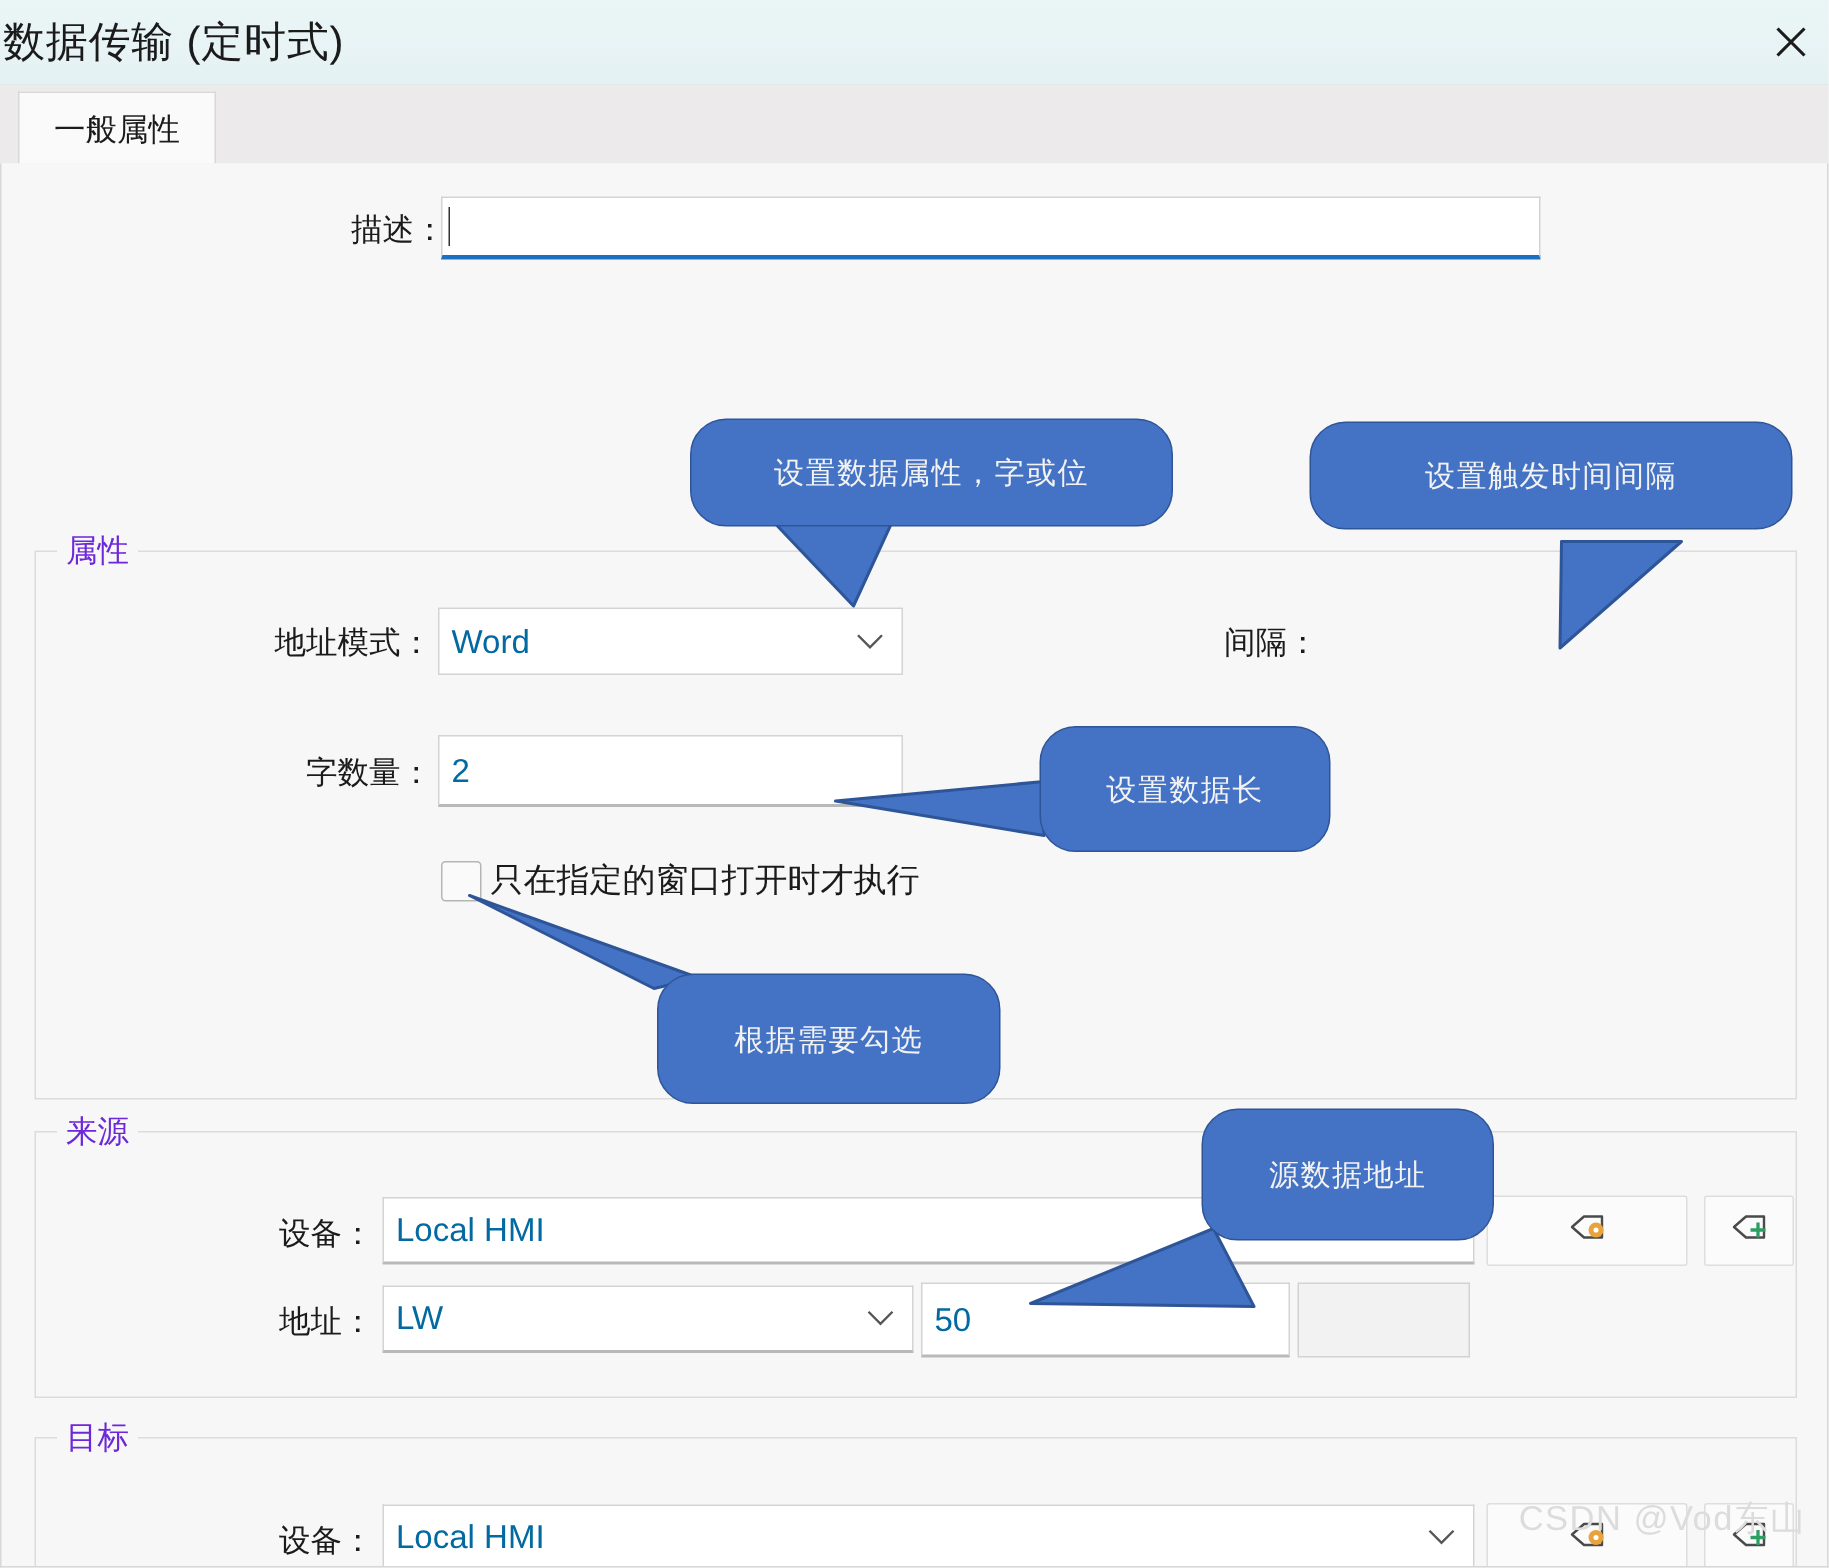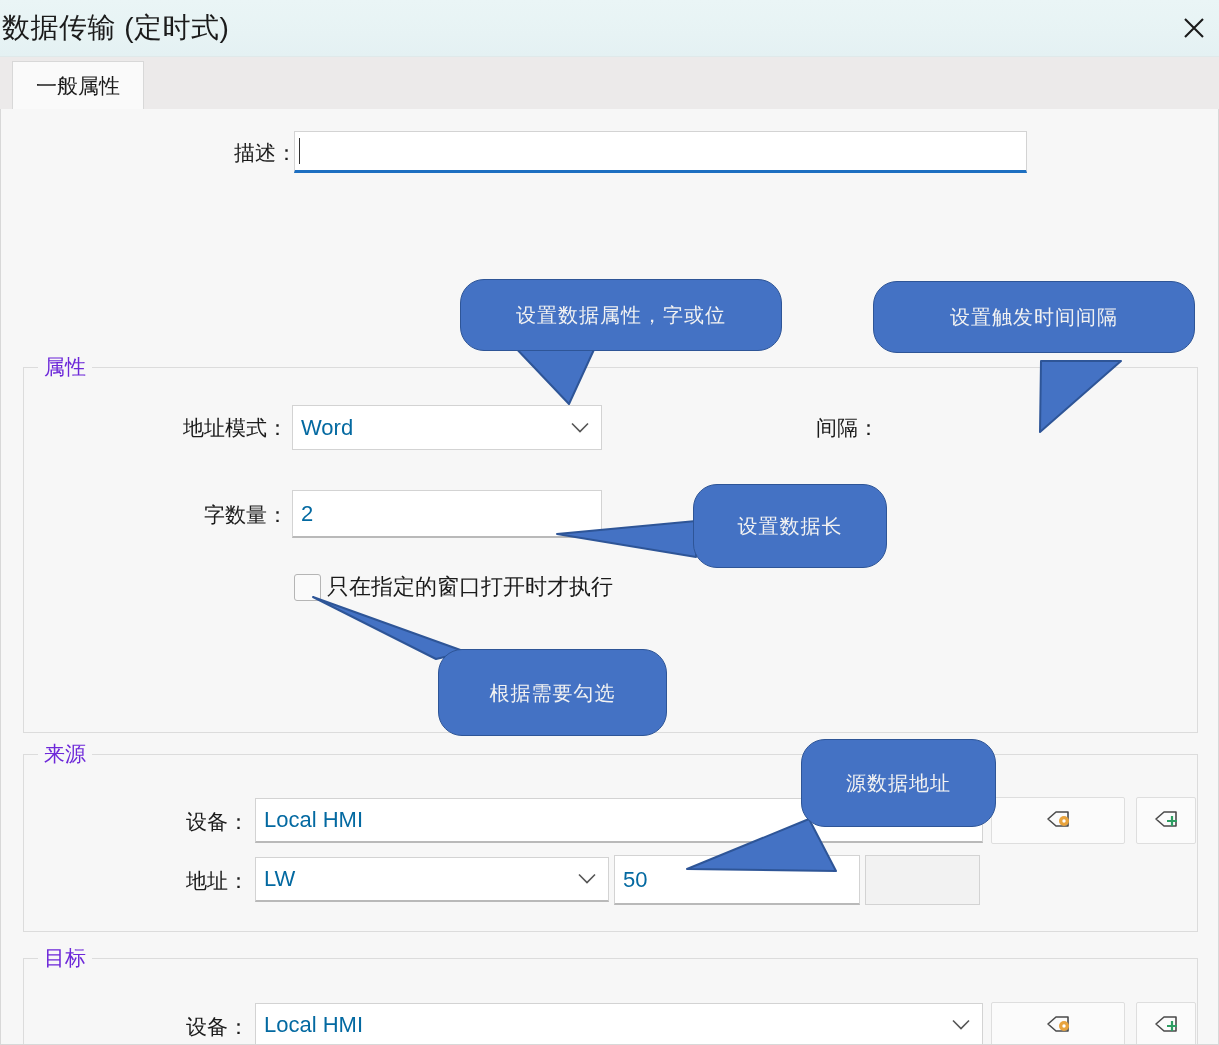--- a/index.html
+++ b/index.html
@@ -290,15 +290,16 @@
       </div>
     </div>
 
     <div class="callout">
       <svg class="tail" style="left:660px;top:930px;width:300px;height:110px;" viewBox="0 0 300 110">
         <path d="M178 18 L190 65 L30 46 Z" fill="#4472c4" stroke="#2e5597" stroke-width="2" stroke-linejoin="round"></path>
       </svg>
 
     </div>
 
+    <div class="watermark">CSDN @Vod东山</div>
 
   </div>
 </div>
 
 </body></html>

